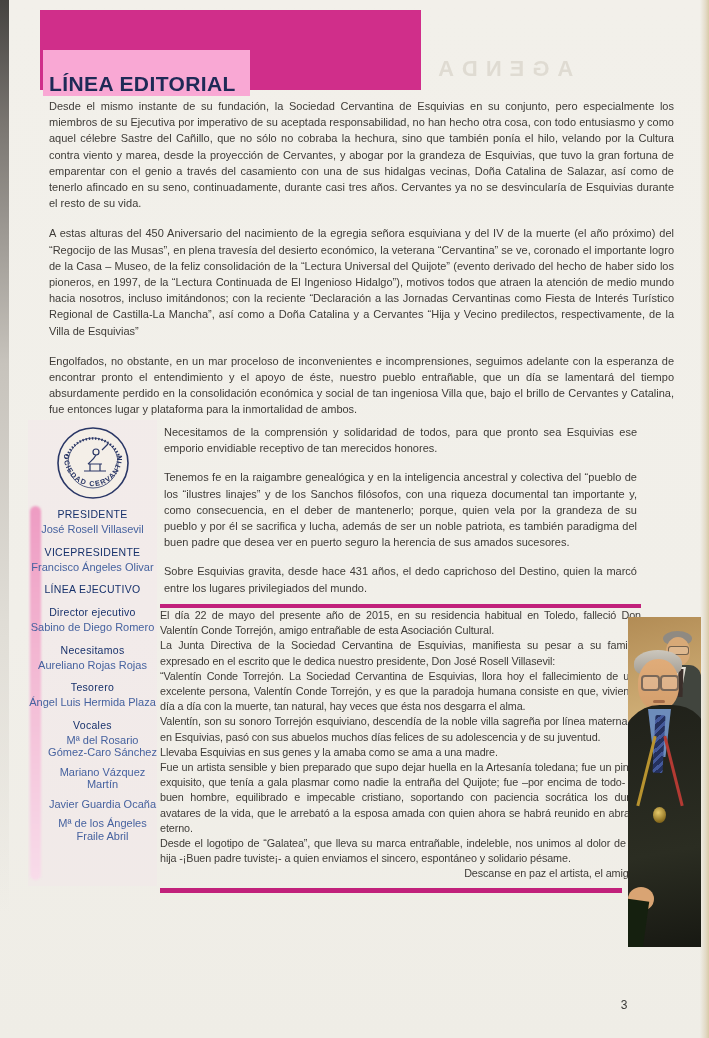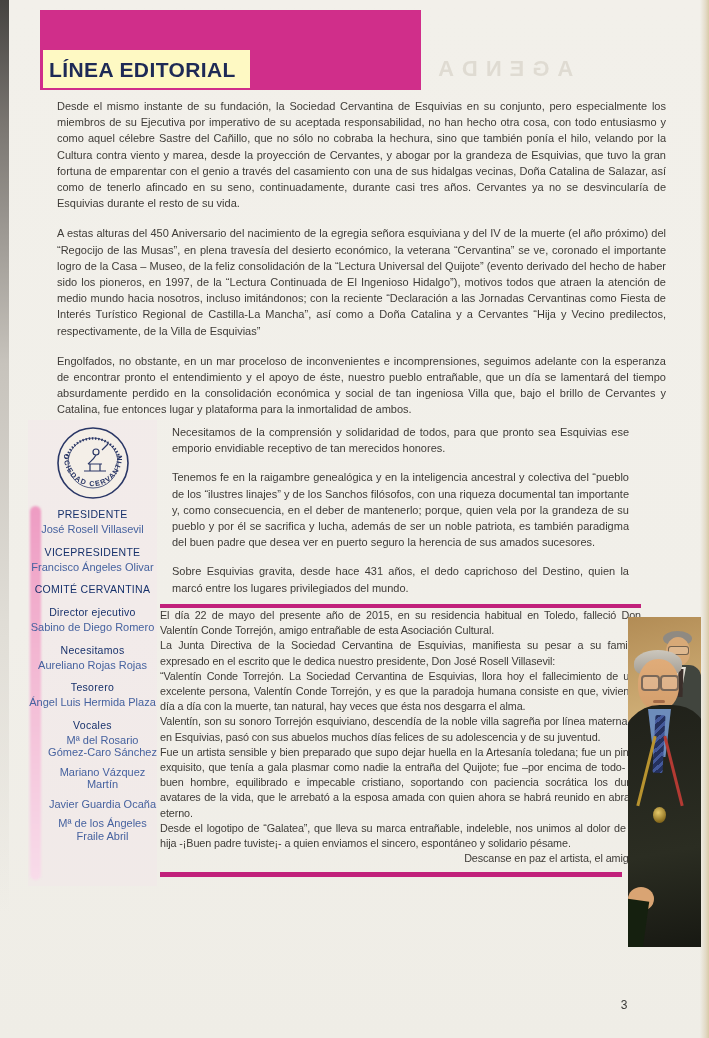--- a/index.html
+++ b/index.html
@@ -8,28 +8,28 @@
     background:linear-gradient(180deg,#f2f0ea 0%,#f1efe9 60%,#efede6 100%);
     font-family:"Liberation Sans",sans-serif;color:#3e3b37;overflow:hidden;
   }
   
   .edge-left{position:absolute;left:0;top:0;width:9px;height:100%;
     background:linear-gradient(180deg,#454340 0%,#7a7671 12%,#c7c3bc 35%,#e0ddd6 60%,rgba(240,238,233,0) 88%);}
   .edge-right{position:absolute;right:0;top:0;width:9px;height:100%;
     background:linear-gradient(90deg,rgba(216,203,174,0) 0%,rgba(216,203,174,.55) 60%,#d9caa8 100%);}
   
   .mast{position:absolute;left:40px;top:10px;width:381px;height:80px;background:#d02e8a;}
-  .title-band{position:absolute;left:3px;top:40px;height:30px;background:#fef9c3;
-    display:flex;align-items:flex-start;padding:8px 14px 0 6px;}
+  .title-band{position:absolute;left:3px;top:40px;height:30px;background:#f9a8d4;
+    display:flex;align-items:flex-end;padding:16px 14px 0 6px;}
   .title-band h1{margin:0;font-size:21px;font-weight:bold;color:#1e2a56;letter-spacing:.4px;white-space:nowrap;}
   .bleed{position:absolute;left:430px;top:56px;font-size:22px;font-weight:bold;color:#c5beb0;
     opacity:.4;transform:scaleX(-1);letter-spacing:8px;white-space:nowrap;}
   
   .ed-body{position:absolute;left:45px;top:98px;width:633px;}
-  .ed-body p,.midcol p,.obit-text p{margin:0 12px 14px;font-size:11px;line-height:16.2px;
+  .ed-body p,.midcol p,.obit-text p{margin:0 4px 14px;font-size:11px;line-height:16.2px;
     text-align:justify;color:#3e3b37;}
   .midcol{position:absolute;left:160px;top:424px;width:481px;}
   .midcol p{margin-bottom:13px;}
   
   .sidebar{position:absolute;left:28px;top:420px;width:129px;height:466px;
     background:rgba(247,223,235,.22);}
   .pink-strip{position:absolute;left:2px;top:86px;width:11px;height:374px;border-radius:6px;
     background:linear-gradient(180deg,#ee9cc3 0%,#f3b7d2 40%,#f8dcea 100%);filter:blur(1px);}
   .seal{display:block;margin:6px auto 8px;}
   .roles{position:relative;text-align:center;margin-top:6px;}
@@ -123,21 +123,21 @@
     <div class="roles">
       <div class="role-group">
         <div class="role-title">PRESIDENTE</div>
         <div class="role-name">José Rosell Villasevil</div>
       </div>
       <div class="role-group">
         <div class="role-title">VICEPRESIDENTE</div>
         <div class="role-name">Francisco Ángeles Olivar</div>
       </div>
       <div class="role-group">
-        <div class="role-title">COMITÉ CERVANTINA</div>
+        <div class="role-title">LÍNEA EJECUTIVO</div>
       </div>
       <div class="role-group">
         <div class="role-title">Director ejecutivo</div>
         <div class="role-name">Sabino de Diego Romero</div>
       </div>
       <div class="role-group">
         <div class="role-title">Necesitamos</div>
         <div class="role-name">Aureliano Rojas Rojas</div>
       </div>
       <div class="role-group">
@@ -160,20 +160,21 @@
     <p>Sobre Esquivias gravita, desde hace 431 años, el dedo caprichoso del Destino, quien la marcó entre los lugares privilegiados del mundo.</p>
   </section>
 
   <section class="obit">
     <div class="rule-top"></div>
     <div class="obit-text">
       <p>El día 22 de mayo del presente año de 2015,  en su residencia habitual en Toledo, falleció  Don Valentín Conde Torrejón, amigo entrañable de esta Asociación Cultural.</p>
       <p>La Junta Directiva de la Sociedad Cervantina de Esquivias, manifiesta su pesar a su familia, expresado en el escrito que le dedica nuestro presidente, Don José Rosell Villasevil:</p>
       <p>“Valentín Conde Torrejón. La Sociedad Cervantina de Esquivias, llora hoy el fallecimiento de una excelente persona, Valentín Conde Torrejón, y es que la paradoja humana consiste en que, viviendo día a día con la muerte, tan natural, hay veces que ésta nos desgarra el alma.</p>
       <p>Valentín, son su sonoro Torrejón esquiviano, descendía de la noble villa sagreña por línea materna, y, en Esquivias, pasó con sus abuelos muchos días felices de su adolescencia y de su juventud.</p>
+      <p>Llevaba Esquivias en sus genes y la amaba como se ama a una madre.</p>
       <p>Fue un artista sensible y bien preparado que supo dejar huella en la Artesanía toledana; fue un pintor exquisito, que tenía a gala plasmar como nadie la entraña del Quijote; fue –por encima de todo- un buen hombre, equilibrado e impecable cristiano, soportando con paciencia socrática los duros avatares de la vida, que le arrebató a la esposa amada con quien ahora se habrá reunido en abrazo eterno.</p>
       <p>Desde el logotipo de “Galatea”, que lleva su marca entrañable, indeleble, nos unimos al dolor de su hija -¡Buen padre tuviste¡- a quien enviamos el sincero, espontáneo y solidario pésame.</p>
       <p class="closing">Descanse en paz el artista, el amigo”.</p>
     </div>
     <div class="rule-bottom"></div>
   </section>
 
   <figure class="photo">
     <div class="p-man2-hair"></div>
     <div class="p-man2-head"></div>

